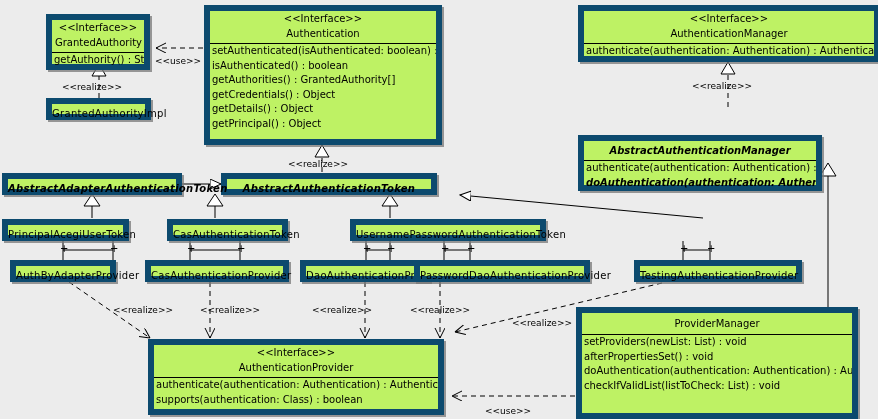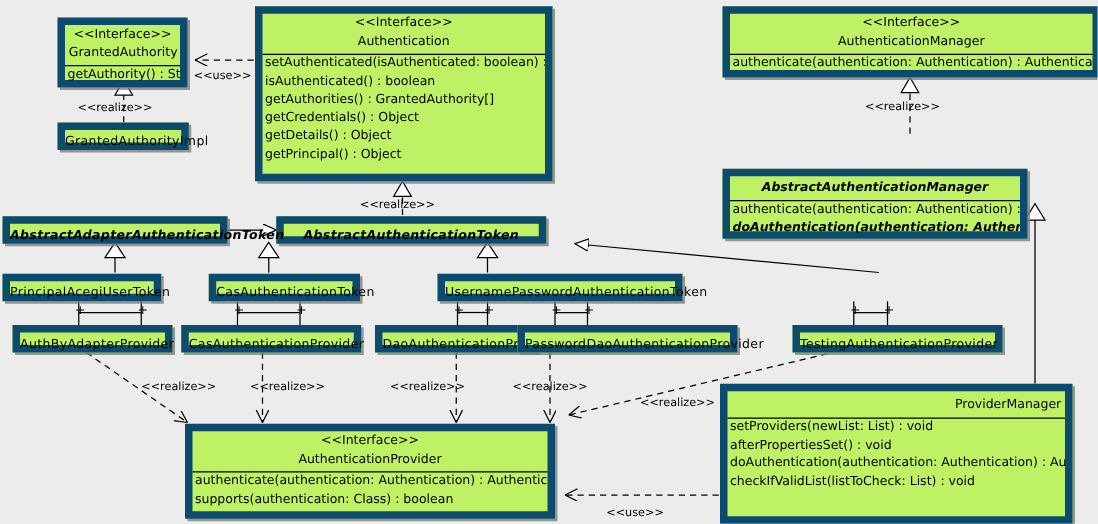--- a/index.html
+++ b/index.html
@@ -176,21 +176,21 @@
 
   <div class="box" style="left:155px;top:219px;width:121px;height:22px;margin-left:12px;">
     <div class="simple">CasAuthenticationToken</div>
   </div>
 
   <div class="box" style="left:350px;top:219px;width:196px;height:22px;">
     <div class="simple">UsernamePasswordAuthenticationToken</div>
   </div>
 
 
-  <div class="box" style="left:10px;top:260px;width:128px;height:22px;">
+  <div class="box" style="left:10px;top:260px;width:106px;height:22px;">
     <div class="simple">AuthByAdapterProvider</div>
   </div>
 
   <div class="box" style="left:145px;top:260px;width:144px;height:22px;">
     <div class="simple">CasAuthenticationProvider</div>
   </div>
 
   <div class="box" style="left:300px;top:260px;width:130px;height:22px;">
     <div class="simple">DaoAuthenticationProvider</div>
   </div>
@@ -208,21 +208,21 @@
       <span class="stereo">&lt;&lt;Interface&gt;&gt;</span>
       <span class="nm">AuthenticationProvider</span>
     </div>
     <div class="members sep">
       <div class="member">authenticate(authentication: Authentication) : Authentication</div>
       <div class="member">supports(authentication: Class) : boolean</div>
     </div>
   </div>
 
   <div class="box" style="left:576px;top:307px;width:282px;height:112px;">
-    <div class="hdr" style="padding-top:3px;padding-bottom:3px;text-align:right;">
+    <div class="hdr" style="padding-top:3px;padding-bottom:3px;">
       <span class="nm">ProviderManager</span>
     </div>
     <div class="members sep">
       <div class="member">setProviders(newList: List) : void</div>
       <div class="member">afterPropertiesSet() : void</div>
       <div class="member">doAuthentication(authentication: Authentication) : Authentication</div>
       <div class="member">checkIfValidList(listToCheck: List) : void</div>
     </div>
   </div>
 

